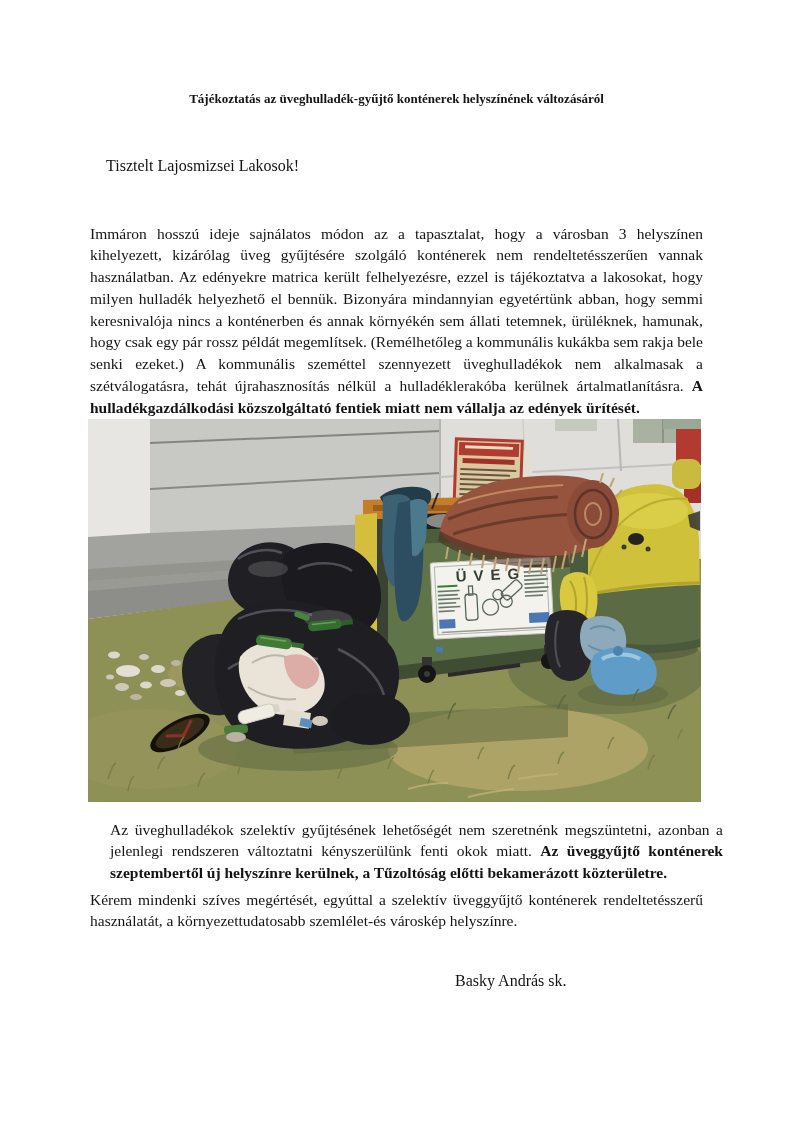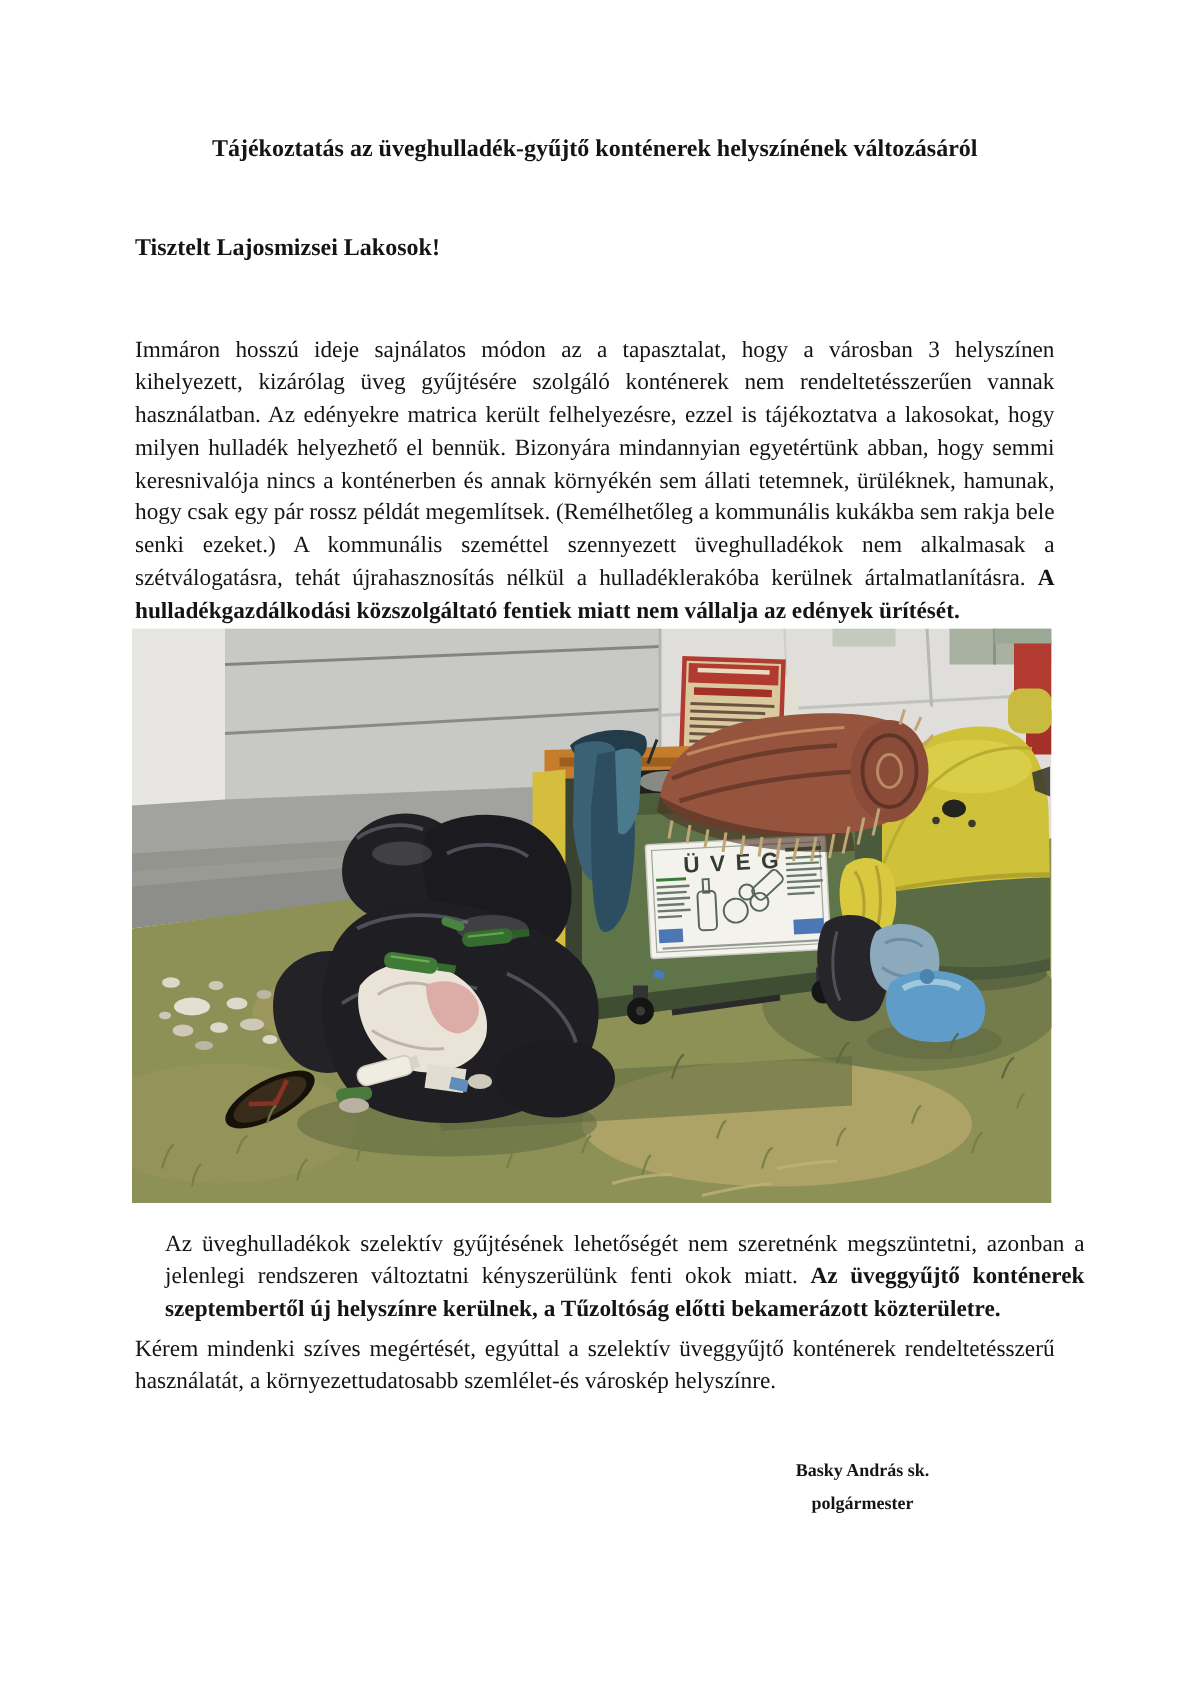--- a/index.html
+++ b/index.html
@@ -3,40 +3,40 @@
 <meta charset="utf-8">
 <style>
   html,body { margin:0; padding:0; background:#ffffff; }
   .page {
     position:relative; width:793px; height:1123px; background:#ffffff;
     font-family:"Liberation Serif","DejaVu Serif",serif; color:#141414;
     overflow:hidden;
   }
   .doc-title {
     position:absolute; left:0; right:0; top:91px;
-    text-align:center; font-weight:bold; font-size:16px;
+    text-align:center; font-weight:bold; font-size:13px;
   }
   .salutation {
-    position:absolute; left:90px; top:157px;
-    font-weight:bold; font-size:16px;
+    position:absolute; left:106px; top:157px;
+    font-weight:normal; font-size:16px;
   }
   .para {
     position:absolute; left:90px; width:613px;
     text-align:justify; font-size:15.5px; line-height:21.8px;
   }
   #p1 { top:207px; }
   #p2 { top:803px;margin-left:20px; }
   #p3 { top:873px; }
   .photo-figure {
     position:absolute; left:88px; top:419px; width:613px; height:383px;
     margin:0; padding:0; line-height:0;
   }
   .signature-block {
     position:absolute; left:455px; width:240px; top:970px;
-    text-align:center; font-size:12px; line-height:21.8px;font-weight:bold;
+    font-size:16px; line-height:21.8px;
   }
   svg text.uveg {
     font-family:"Liberation Sans","DejaVu Sans",sans-serif;
     font-weight:bold;
   }
 </style>
 </head>
 <body>
 
 <div class="page">
@@ -310,16 +310,15 @@
       </g>
     </svg>
   </figure>
 
   <p class="para" id="p2"><span>Az üveghulladékok szelektív gyűjtésének lehetőségét nem szeretnénk megszüntetni, azonban a jelenlegi rendszeren változtatni kényszerülünk fenti okok miatt. </span><b>Az üveggyűjtő konténerek szeptembertől új helyszínre kerülnek, a Tűzoltóság előtti bekamerázott közterületre.</b></p>
 
   <p class="para" id="p3">Kérem mindenki szíves megértését, egyúttal a szelektív üveggyűjtő konténerek rendeltetésszerű használatát, a környezettudatosabb szemlélet-és városkép helyszínre.</p>
 
   <div class="signature-block">
     <div>Basky András sk.</div>
-    <div>polgármester</div>
   </div>
 
 </div>
 
 </body></html>

